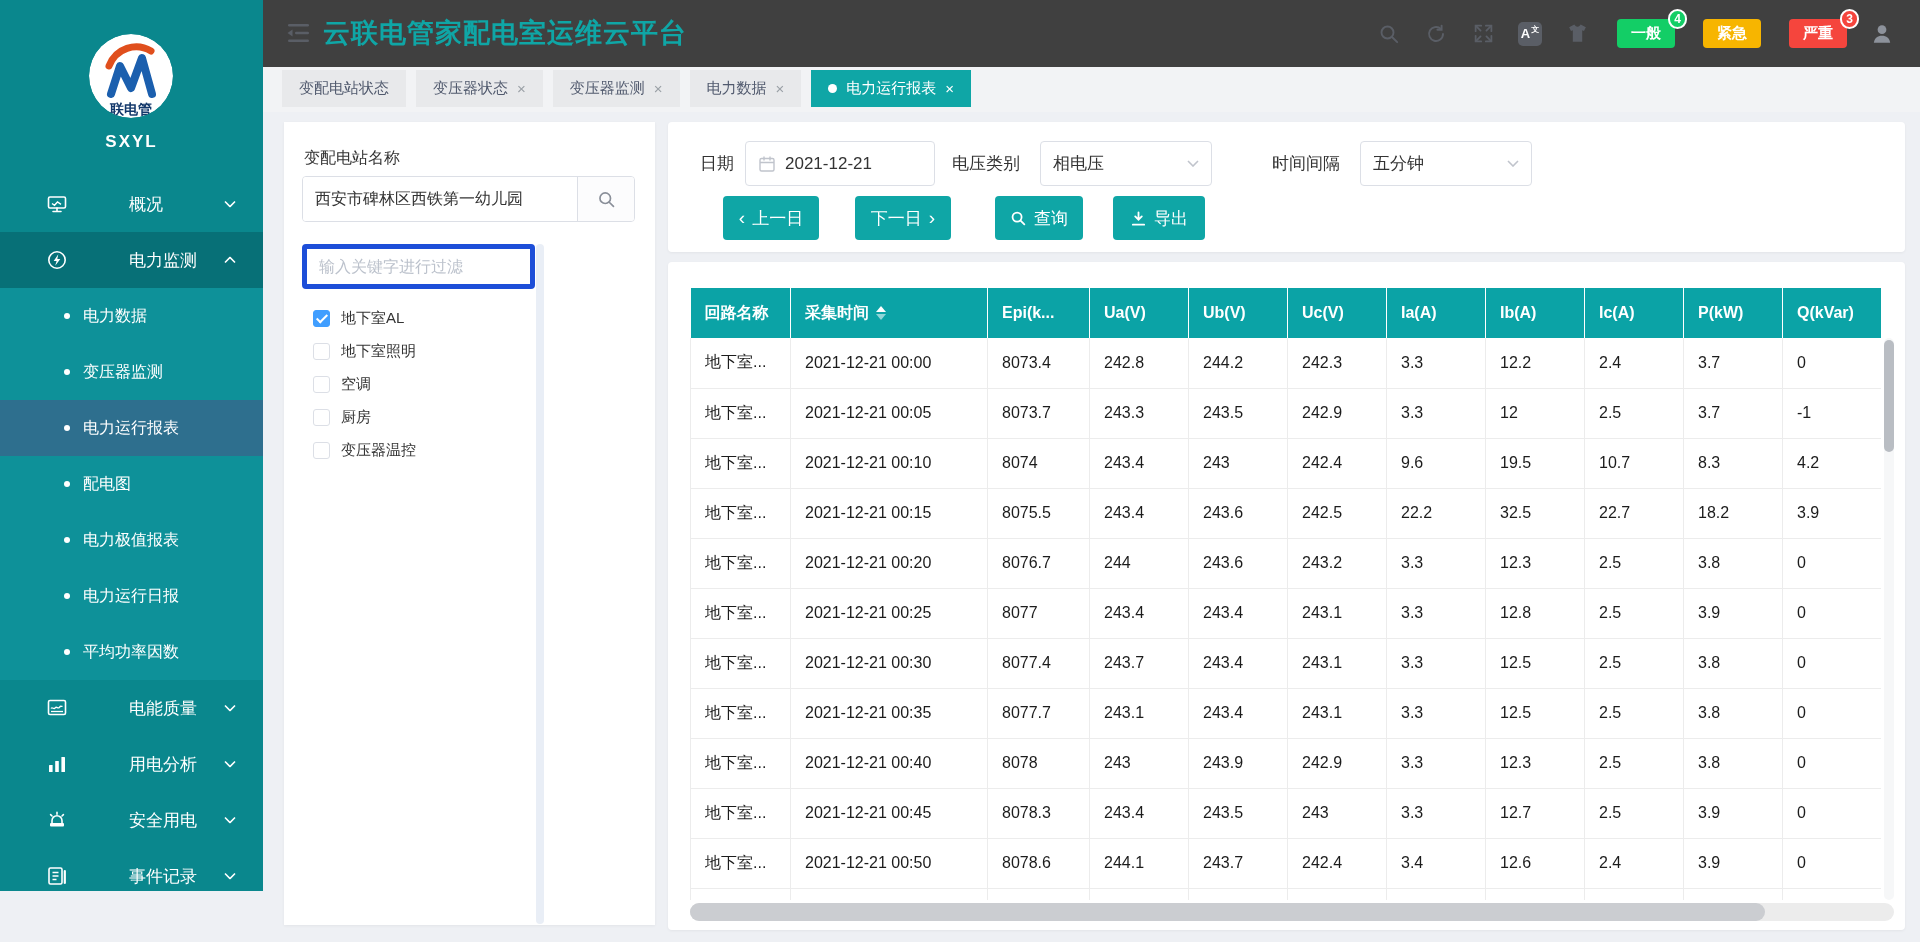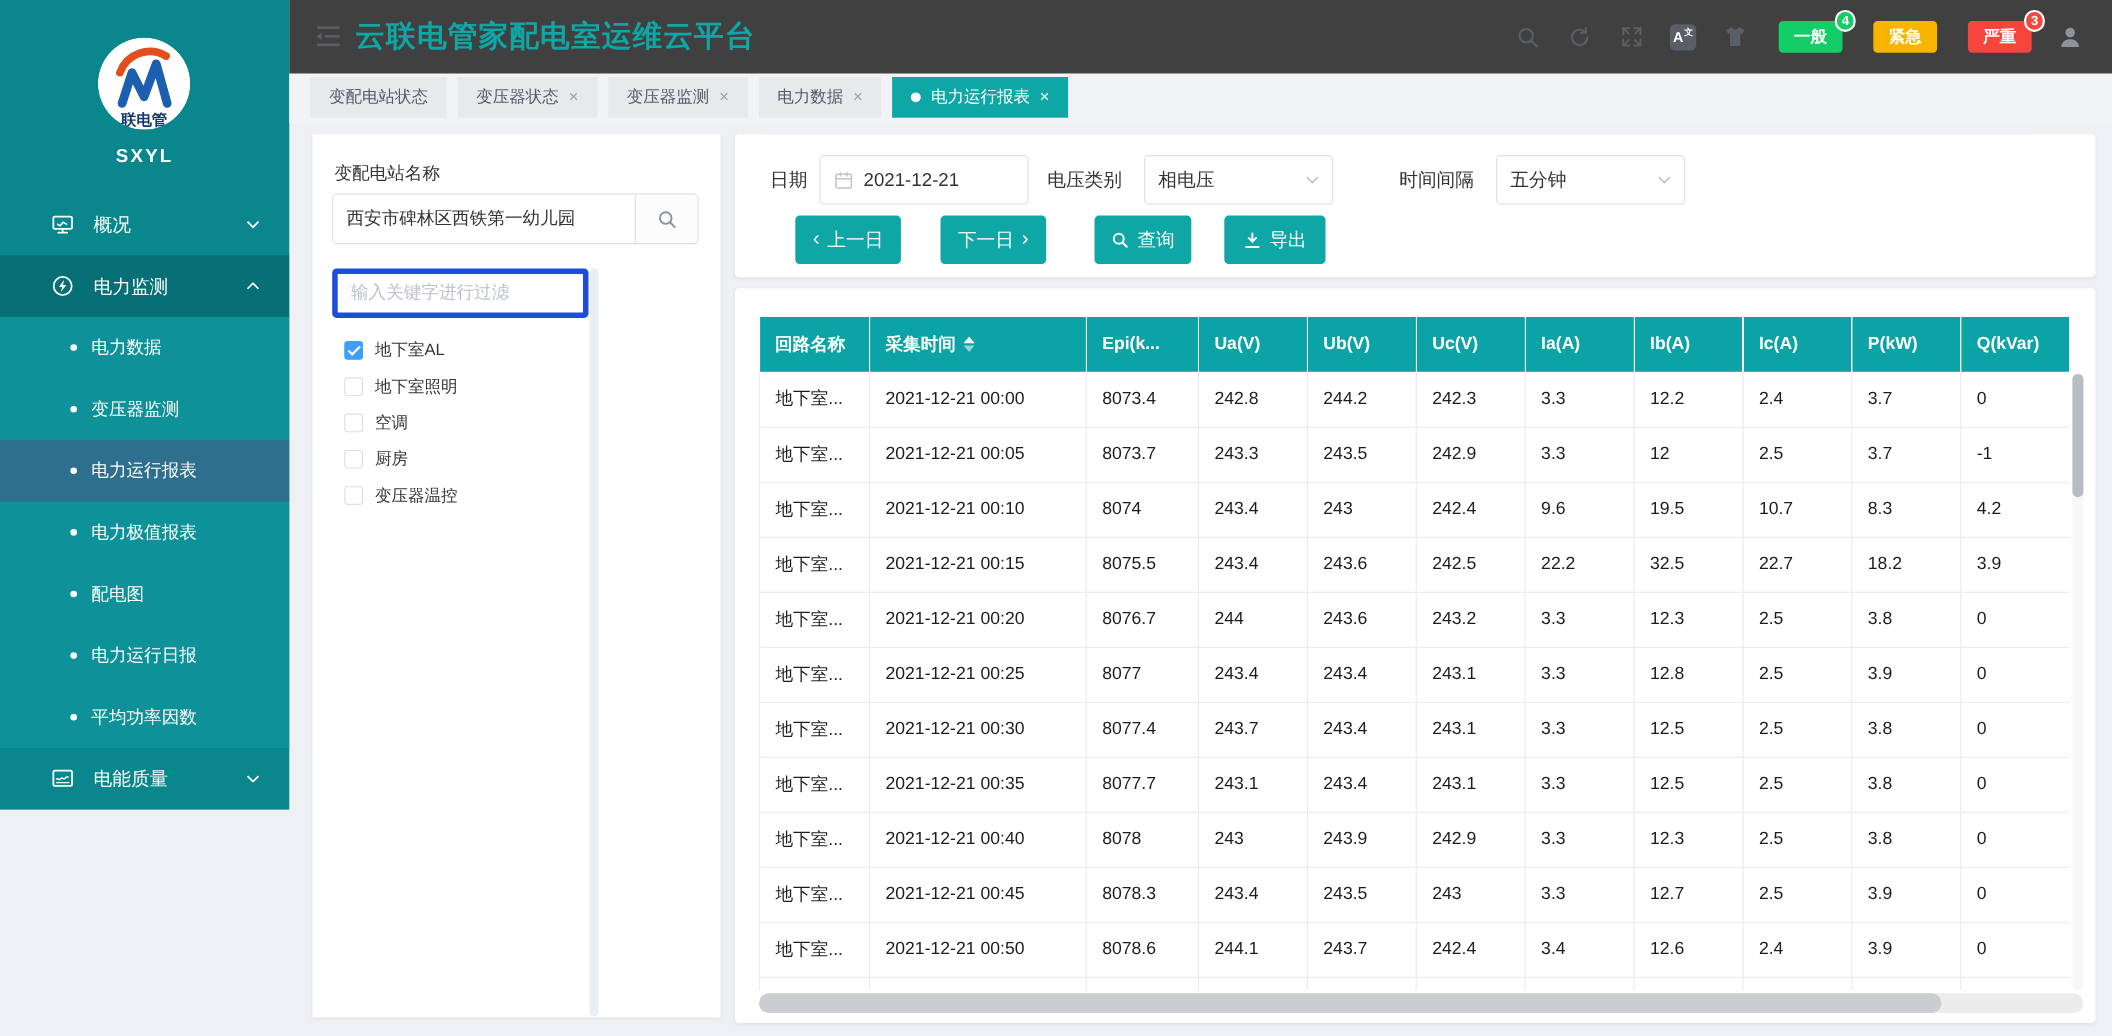--- a/index.html
+++ b/index.html
@@ -10,25 +10,25 @@
     --submenu-active:#2e6f8e;
     --border:#dcdfe6;
     --grid:#ececec;
   }
   *{box-sizing:border-box;margin:0;padding:0;}
   html,body{width:1920px;height:942px;overflow:hidden;}
   body{font-family:"Liberation Sans","DejaVu Sans",sans-serif;background:#eef0f4;position:relative;}
   #app{position:absolute;left:0;top:0;width:1920px;height:942px;}
 
   
-  .sidebar{position:absolute;left:0;top:0;width:263px;height:736px;background:var(--sidebar);overflow:hidden;}
+  .sidebar{position:absolute;left:0;top:0;width:263px;height:891px;background:var(--sidebar);overflow:hidden;}
   .logo{position:absolute;left:89px;top:34px;width:84px;height:84px;border-radius:50%;overflow:hidden;}
   .logo-text{position:absolute;left:0;top:132px;width:263px;text-align:center;color:#fff;font-size:17px;font-weight:bold;letter-spacing:2px;}
   #sidebar-menu{position:absolute;left:0;top:176px;width:263px;}
-  .menu-item{position:relative;display:flex;align-items:center;height:56px;color:#fff;cursor:pointer;}
+  .menu-item{position:relative;display:flex;align-items:center;height:56px;color:#fff;cursor:pointer;gap:44px;}
   .menu-item.open{background:var(--sidebar-open);font-family:Liberation Serif, serif;}
   .mi-icon{width:24px;height:24px;margin-left:45px;margin-right:16px;display:flex;align-items:center;justify-content:center;}
   .mi-label{font-size:17px;}
   .chev{position:absolute;right:27px;top:50%;transform:translateY(-50%);display:flex;}
   .submenu{background:var(--submenu);}
   .menu-sub{display:flex;align-items:center;height:56px;color:#fff;cursor:pointer;}
   .menu-sub.active{background:var(--submenu-active);}
   .bullet{width:6px;height:6px;border-radius:50%;background:#fff;margin-left:64px;margin-right:13px;flex:none;}
   .menu-sub .label{font-size:16px;}
 
@@ -147,25 +147,25 @@
           <div class="menu-sub">
             <span class="bullet"></span>
             <span class="label">变压器监测</span>
           </div>
           <div class="menu-sub active">
             <span class="bullet"></span>
             <span class="label">电力运行报表</span>
           </div>
           <div class="menu-sub">
             <span class="bullet"></span>
-            <span class="label">电力极值报表</span>
+            <span class="label">配电图</span>
           </div>
           <div class="menu-sub">
             <span class="bullet"></span>
-            <span class="label">配电图</span>
+            <span class="label">电力极值报表</span>
           </div>
           <div class="menu-sub">
             <span class="bullet"></span>
             <span class="label">电力运行日报</span>
           </div>
           <div class="menu-sub">
             <span class="bullet"></span>
             <span class="label">平均功率因数</span>
           </div>
         </div>

